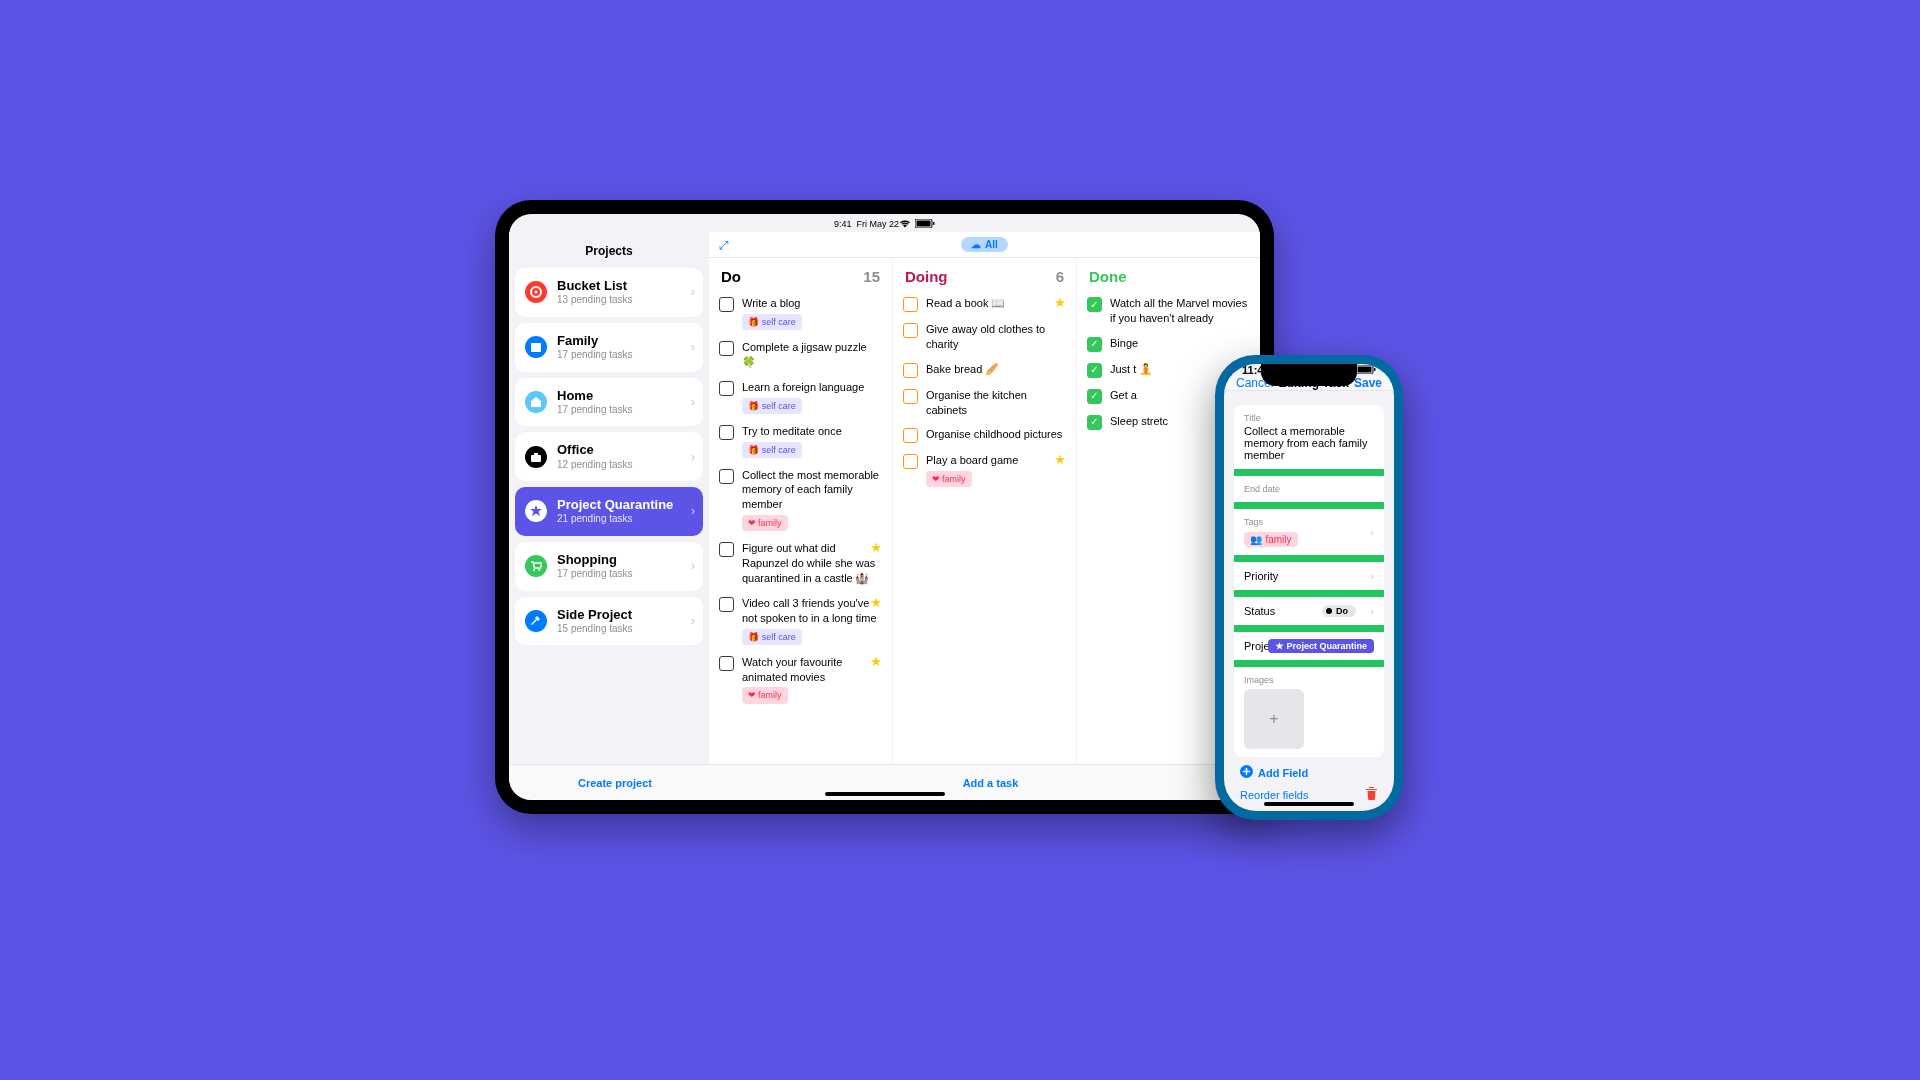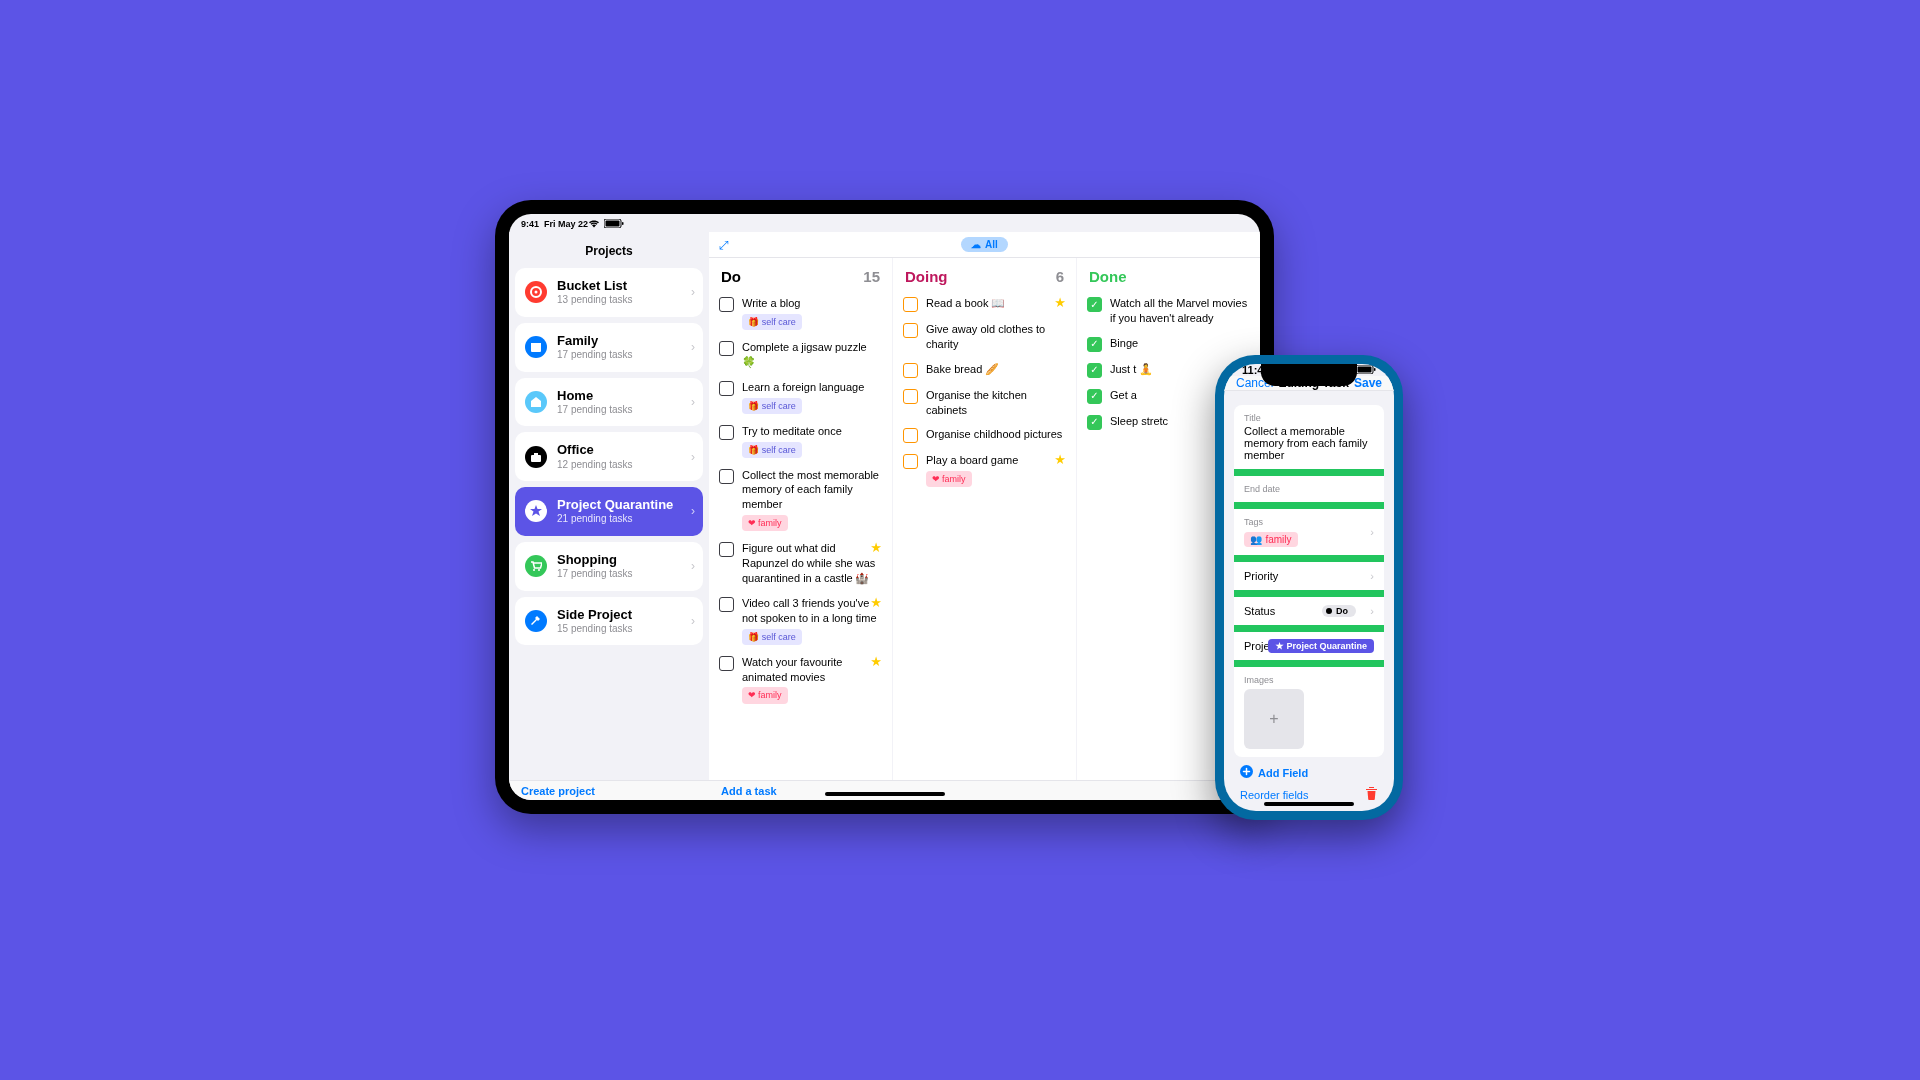--- a/index.html
+++ b/index.html
@@ -2,21 +2,21 @@
 <html><head>
 <meta charset="utf-8">
 <style>
 * { margin: 0; padding: 0; box-sizing: border-box; font-family: -apple-system, BlinkMacSystemFont, "Segoe UI", Helvetica, Arial, sans-serif; }
 body { background: #5c54e6; width: 1920px; height: 1080px; position: relative; overflow: hidden; }
 .stage { position: absolute; left: 50%; top: 50%; transform: translate(-50%, -50%); width: 1480px; height: 840px; }
 
 
 .ipad-frame { position: absolute; left: 275px; top: 80px; width: 779px; height: 614px; background: #000; border-radius: 36px; padding: 14px; box-shadow: 0 16px 40px rgba(0,0,0,.35); }
 .ipad-screen { width: 100%; height: 100%; background: #f2f2f7; border-radius: 22px; overflow: hidden; position: relative; display: flex; flex-direction: column; }
-.ipad-status { height: 18px; display: flex; justify-content: flex-start; align-items: center; padding: 2px 12px 0; font-size: 9px; font-weight: 700; color: #000; }
+.ipad-status { height: 18px; display: flex; justify-content: center; align-items: center; padding: 2px 12px 0; font-size: 9px; font-weight: 400; color: #000; }
 .ipad-status .right { display: flex; align-items: center; gap: 4px; }
 .ipad-header { height: 26px; display: flex; align-items: center; justify-content: center; position: relative; border-bottom: 1px solid #e5e5ea; background: #f2f2f7; }
 .ipad-header .title { font-size: 12px; font-weight: 600; }
 .ipad-body { flex: 1; display: flex; overflow: hidden; }
 .sidebar { width: 200px; background: #f2f2f7; padding: 6px 6px 0; overflow: hidden; }
 .proj { background: #fff; border-radius: 10px; padding: 10px 10px; margin-bottom: 6px; display: flex; align-items: center; gap: 10px; position: relative; }
 .proj.active { background: #5c54e6; color: #fff; }
 .proj .pi { width: 22px; height: 22px; border-radius: 50%; display: flex; align-items: center; justify-content: center; color: #fff; flex-shrink: 0; }
 .proj .pi svg { width: 12px; height: 12px; }
 .proj .pt { display: flex; flex-direction: column; line-height: 1.25; }
@@ -38,21 +38,21 @@
 .tasks { flex: 1; overflow: hidden; padding: 0 10px; }
 .task { display: flex; gap: 8px; padding: 5px 0; align-items: flex-start; position: relative; }
 .cb { width: 15px; height: 15px; border: 1.5px solid #3c3c43; border-radius: 3px; flex-shrink: 0; margin-top: 1px; display: flex; align-items: center; justify-content: center; }
 .cb.orange { border-color: #ff9500; }
 .cb.done { border-color: #34c759; background: #34c759; color: #fff; font-size: 10px; line-height: 1; }
 .tx { font-size: 11px; line-height: 1.35; flex: 1; }
 .star { position: absolute; right: 0; top: 4px; color: #ffcc00; font-size: 13px; }
 .tag { display: inline-flex; align-items: center; gap: 3px; font-size: 9px; padding: 2px 6px; border-radius: 4px; margin-top: 3px; font-weight: 500; }
 .tag.selfcare { background: #e5e5ff; color: #5856d6; }
 .tag.family { background: #ffd6e0; color: #ff2d55; }
-.ipad-footer { height: 20px; border-top: 1px solid #e5e5ea; background: #f9f9f9; display: flex; align-items: center; font-size: 11px; font-weight: 600; color: #007aff; }
+.ipad-footer { height: 36px; border-top: 1px solid #e5e5ea; background: #f9f9f9; display: flex; align-items: center; font-size: 11px; font-weight: 600; color: #007aff; text-align: center; }
 .ipad-footer .fl { width: 200px; padding-left: 12px; }
 .ipad-footer .fr { flex: 1; padding-left: 12px; }
 .home-ind { position: absolute; bottom: 4px; left: 50%; transform: translateX(-50%); width: 120px; height: 4px; background: #000; border-radius: 3px; }
 
 
 .iphone-frame { position: absolute; right: 297px; top: 235px; width: 188px; height: 465px; background: #0369a1; border-radius: 40px; padding: 9px; box-shadow: 0 16px 40px rgba(0,0,0,.45); }
 .iphone-screen { width: 100%; height: 100%; background: #f2f2f7; border-radius: 32px; overflow: hidden; position: relative; display: flex; flex-direction: column; }
 .notch { position: absolute; top: 0; left: 50%; transform: translateX(-50%); width: 96px; height: 22px; background: #000; border-bottom-left-radius: 14px; border-bottom-right-radius: 14px; z-index: 5; }
 .iphone-status { height: 34px; display: flex; justify-content: space-between; align-items: center; padding: 0 18px; font-size: 11px; font-weight: 700; color: #000; }
 .iphone-head { height: 30px; display: flex; align-items: center; justify-content: space-between; padding: 0 12px; background: #f9f9f9; border-bottom: 1px solid #e5e5ea; }

